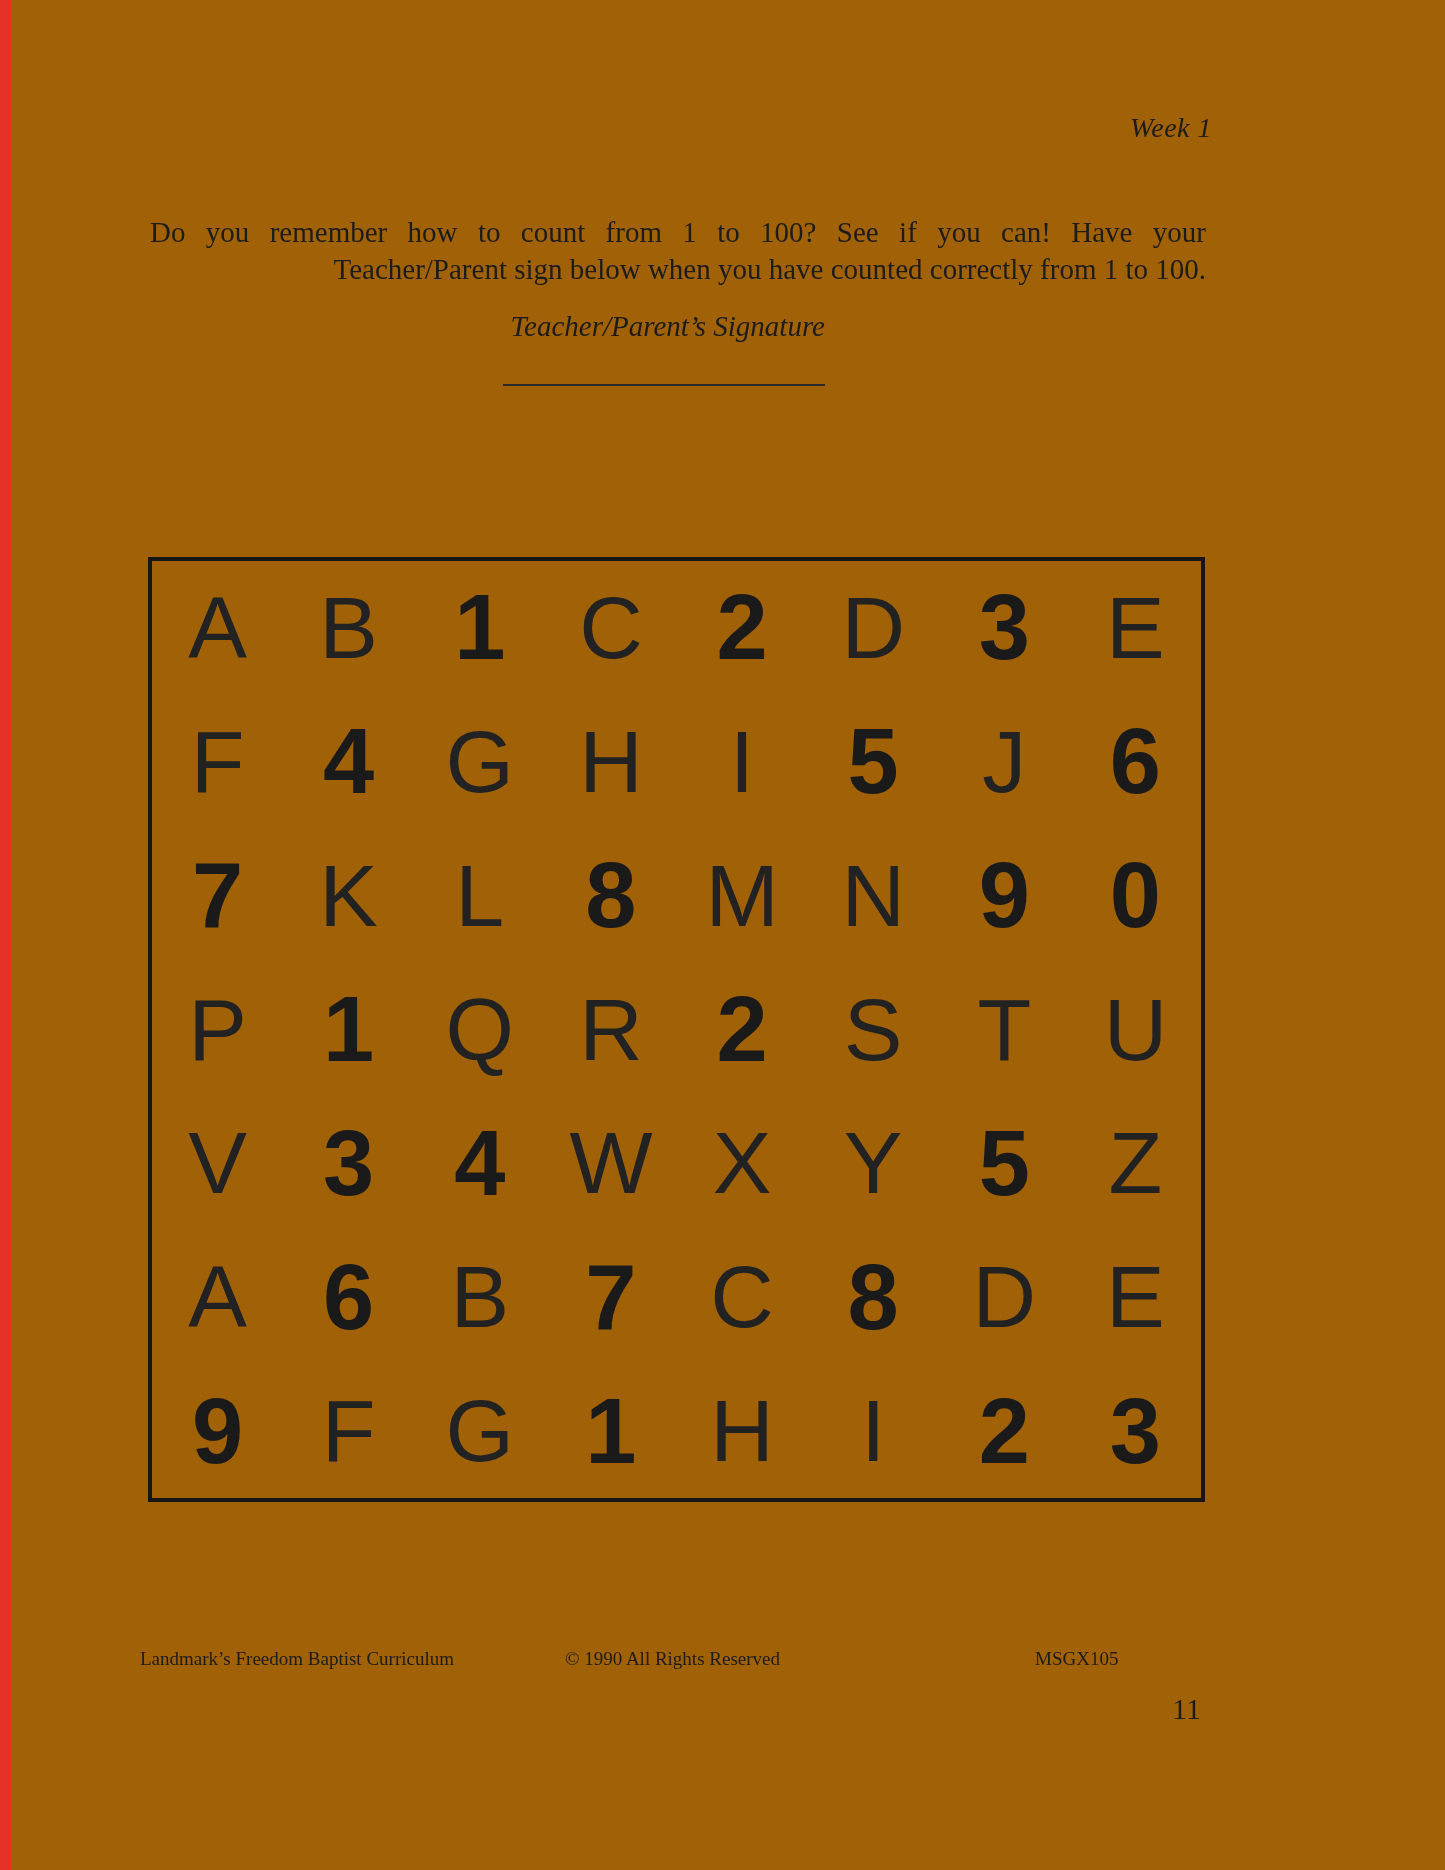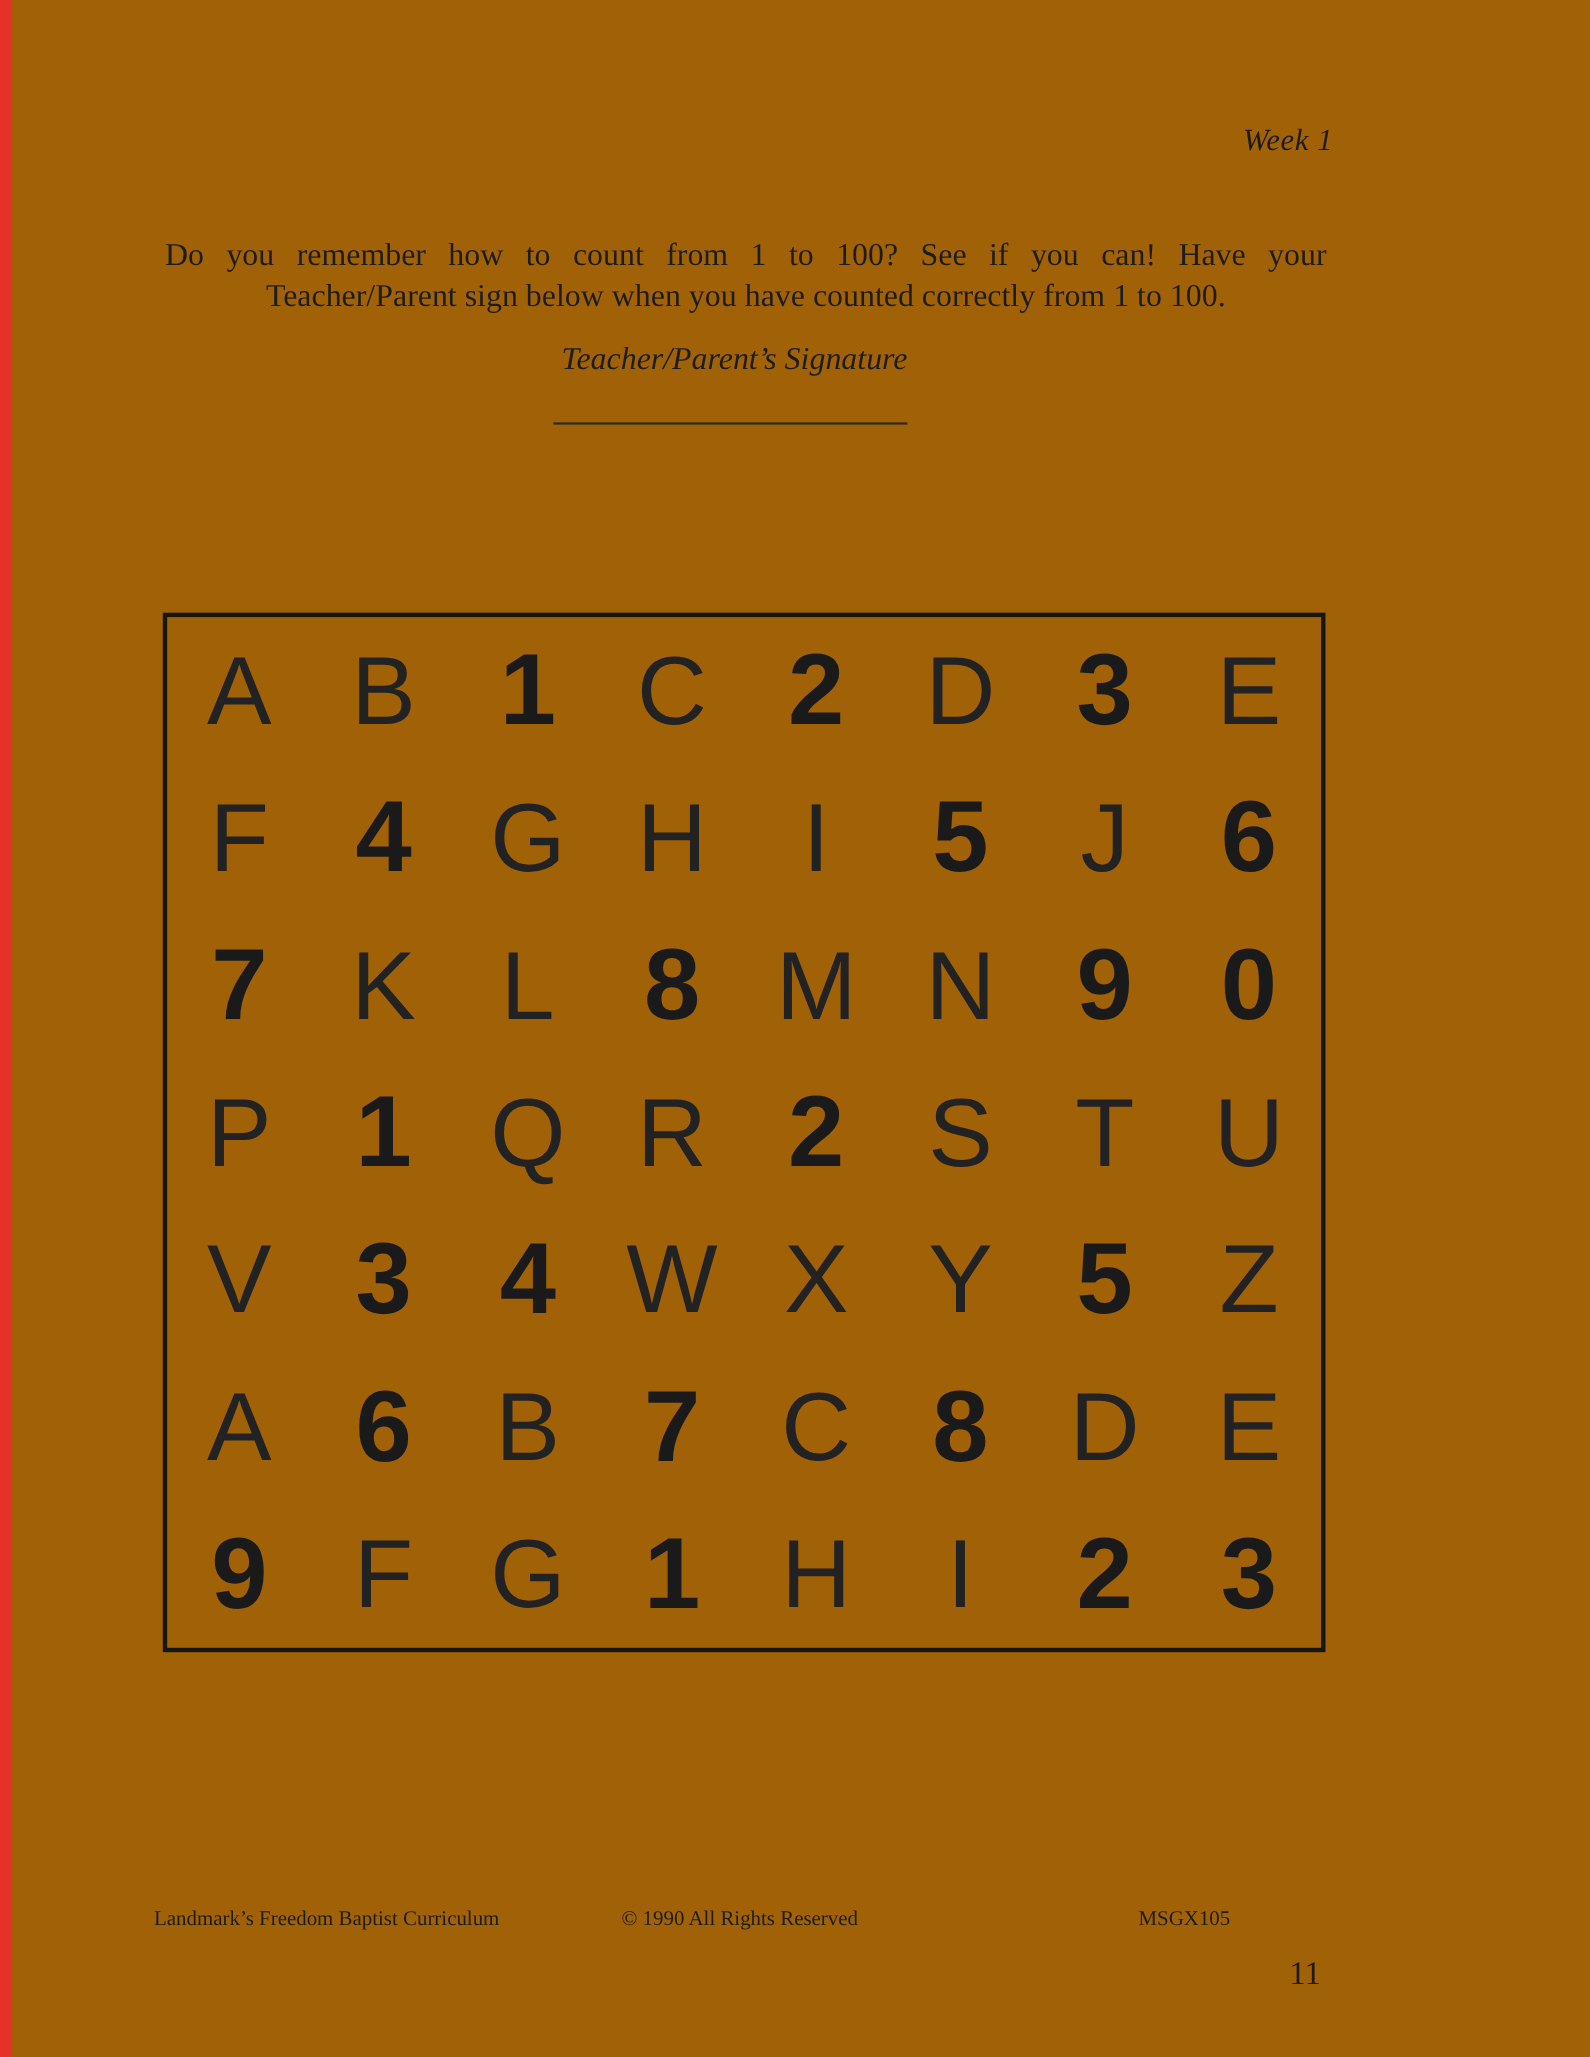--- a/index.html
+++ b/index.html
@@ -40,21 +40,21 @@
     width: 1056px;
     font-weight: normal;
     font-size: 29px;
     line-height: 37px;
   }
   .instructions .line1 {
     text-align: justify;
     text-align-last: justify;
   }
   .instructions .line2 {
-    text-align: center;
+    text-align: right;
   }
   .signature-row {
     position: absolute;
     left: 487px;
     top: 306px;
     display: flex;
     align-items: flex-end;
     flex-direction: column;
   }
   .signature-label {
@@ -100,21 +100,21 @@
     color: #222222;
   }
   .grid-cell.num {
     font-weight: 700;
     font-size: 92px;
     color: #1a1a1a;
   }
   .footer {
     position: absolute;
     left: 0;
-    top: 1730px;
+    top: 1644px;
     width: 1142px;
     height: 40px;
     font-size: 19px;
   }
   .footer .publisher { position: absolute; left: 140px; top: 4px; }
   .footer .copyright { position: absolute; left: 565px; top: 4px; }
   .footer .code      { position: absolute; left: 1035px; top: 4px; }
   .footer .pagenum   { position: absolute; left: 1172px; top: 0;  font-size: 30px; margin-top: 48px; }
 </style>
 </head>

